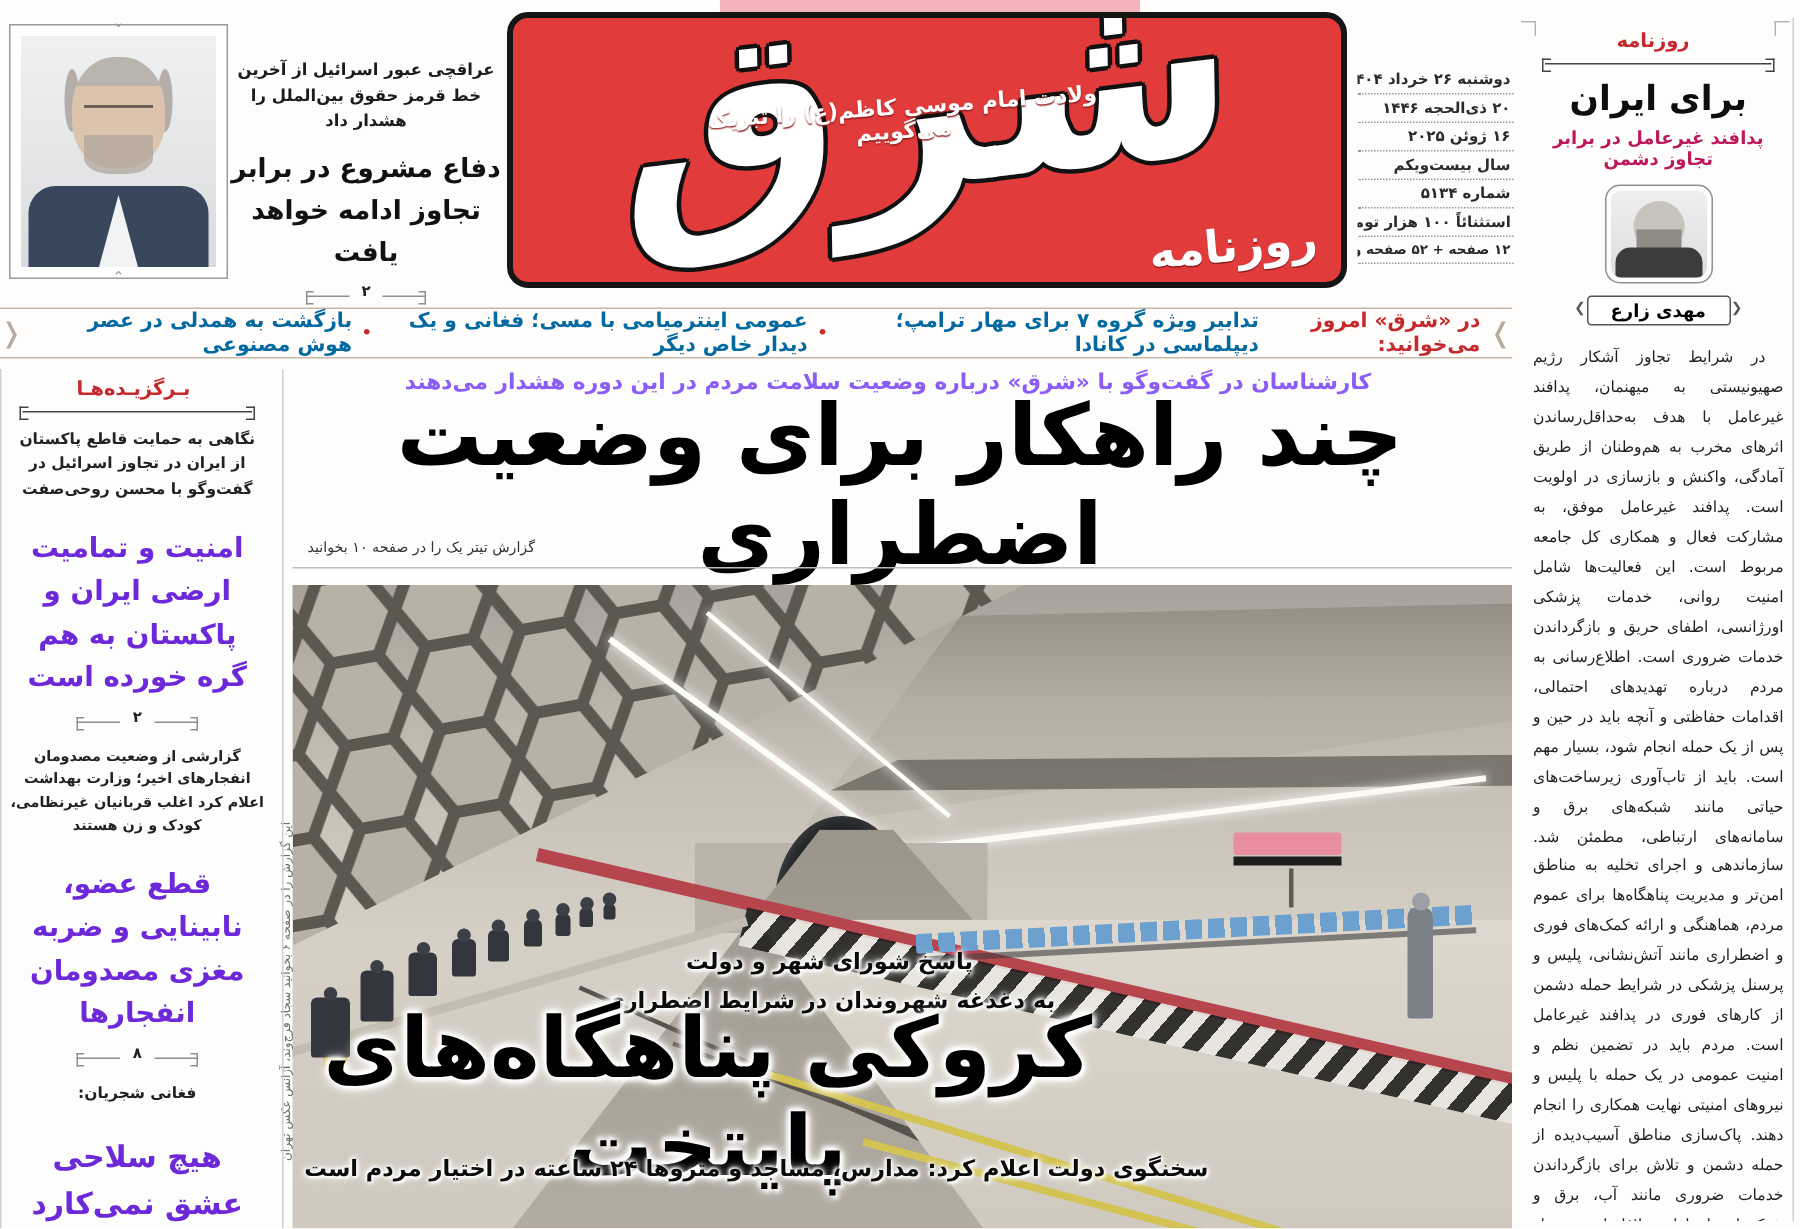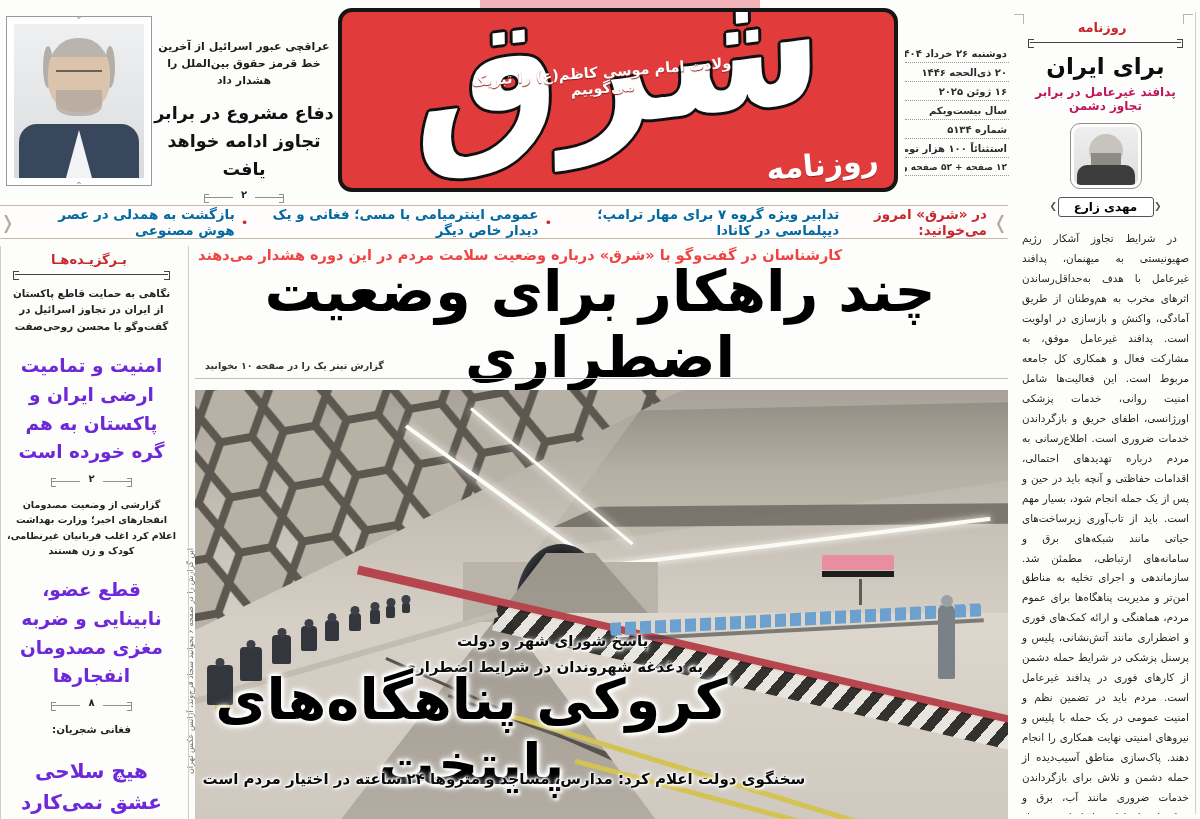--- a/index.html
+++ b/index.html
@@ -79,25 +79,25 @@
   
   .today-strip { position:absolute; left:0; top:205px; width:1008px; height:34px;
     border-top:1px solid #c8b8a8; border-bottom:1px solid #c8b8a8;
     display:flex; align-items:center; justify-content:center; gap:6px; z-index:2; background:#fffdfb; }
   .strip-deco { color:#b9ab9c; font-size:18px; }
   .strip-label { color:#c5292e; font-weight:bold; font-size:13.5px; }
   .strip-item { color:#0369a1; font-weight:bold; font-size:13.5px; }
   .strip-bullet { color:#c5292e; font-size:13px; }
 
   
-  .main-kicker { position:absolute; left:198px; top:247px; width:820px; text-align:left;
-    font-size:14.5px; font-weight:bold; color:#ef4444; }
+  .main-kicker { position:absolute; left:182px; top:247px; width:820px; text-align:center;
+    font-size:14.5px; font-weight:bold; color:#8b5cf6; }
   .main-headline { position:absolute; left:190px; top:258px; width:820px; text-align:center;
     font-size:57px; font-weight:bold; color:#000; letter-spacing:-1px; }
-  .headline-note { position:absolute; left:205px; top:360px; font-size:9.5px; font-weight:bold; color:#333; }
+  .headline-note { position:absolute; left:205px; top:360px; font-size:9.5px; font-weight:normal; color:#333; }
   .headline-rule { position:absolute; left:195px; top:378px; width:813px; height:1px; background:#bdbdbd; }
 
   
   .photo { position:absolute; left:195px; top:390px; width:813px; height:429px; overflow:hidden;
     background:linear-gradient(180deg,#a8a29a 0%,#c6bfb5 30%,#d5cfc6 55%,#cfc9bf 100%);padding-left:40px; }
   .hex-ceiling { position:absolute; left:0; top:0; width:60%; height:80%;
     clip-path:polygon(0 0, 100% 0, 52% 34%, 0 70%); }
   .ceil-beam { position:absolute; right:0; top:0; width:58%; height:48%;
     background:linear-gradient(180deg,#8f8a81 0%,#b5afa4 40%,#cac3b7 100%);
     clip-path:polygon(100% 6%, 100% 44%, 0 78%, 22% 10%); }

